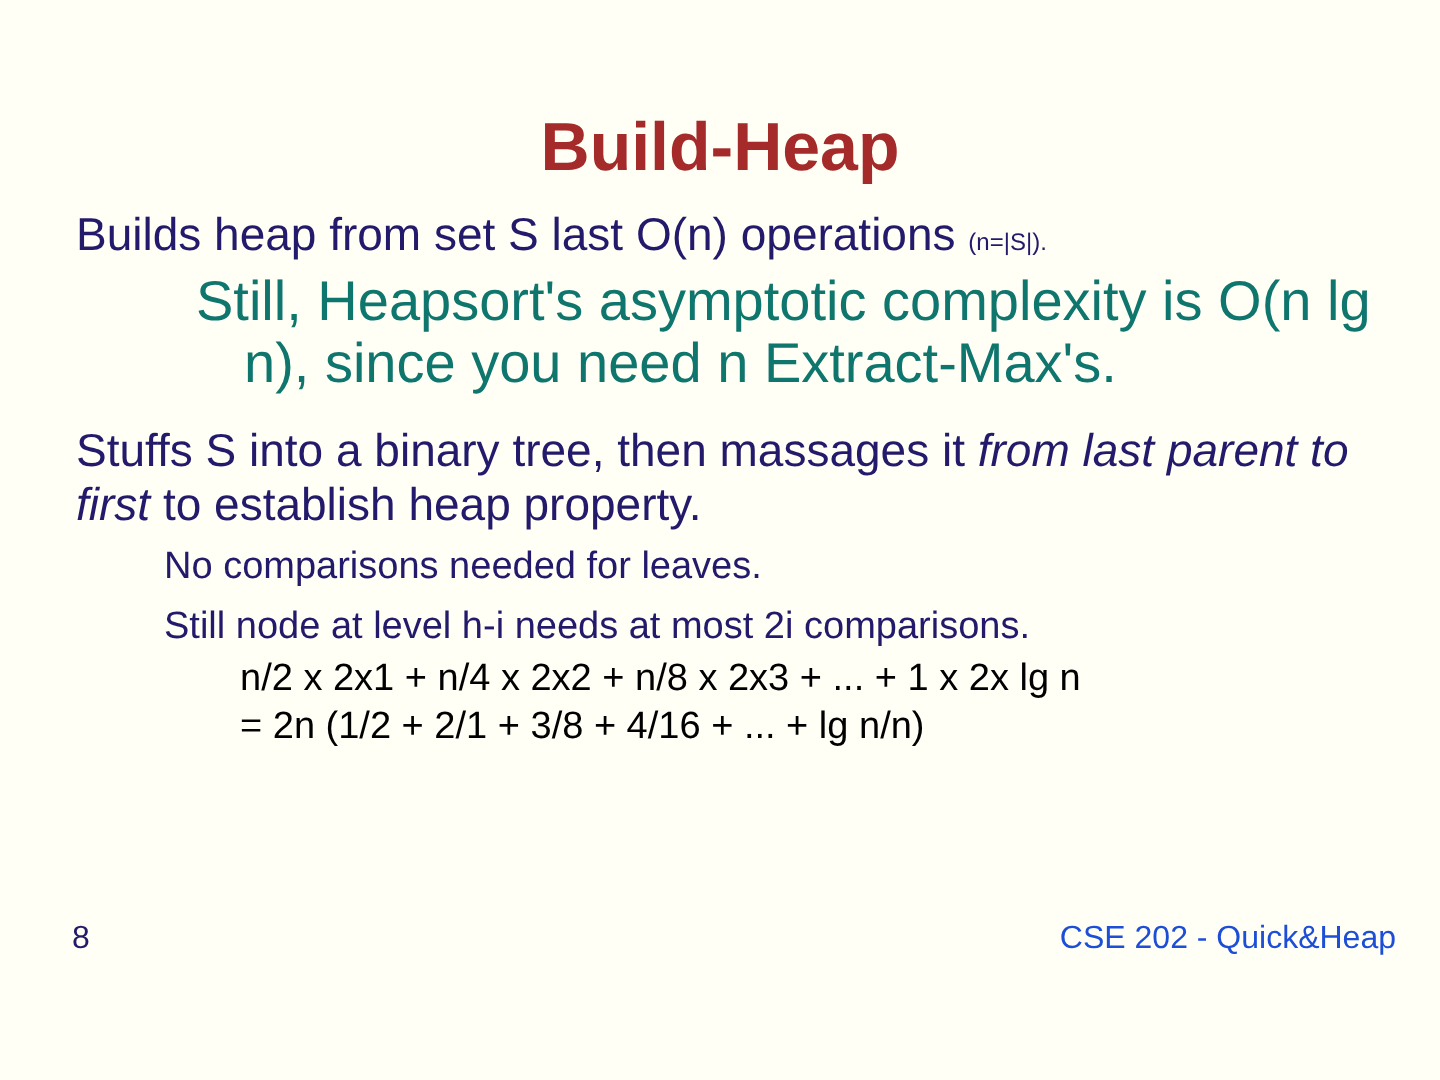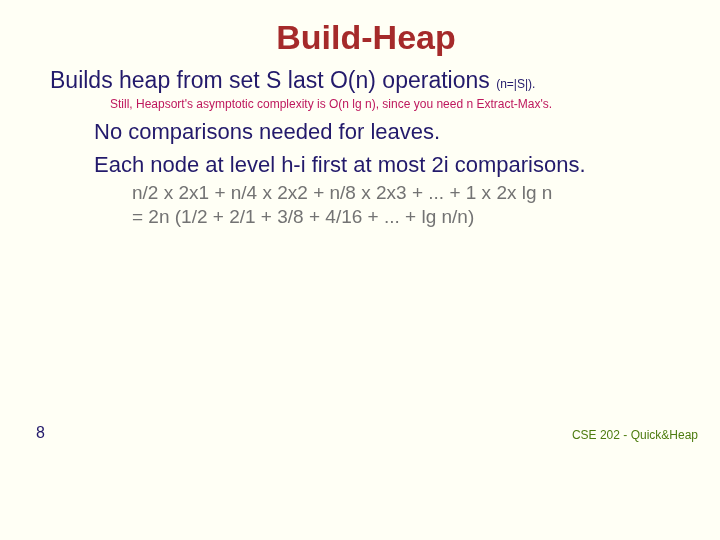--- a/index.html
+++ b/index.html
@@ -11,89 +11,93 @@
     font-family: "Comic Sans MS", "Comic Sans", cursive, sans-serif;
     color: #000;
     overflow: hidden;
     position: relative;
   }
   .slide {
     width: 720px;
     height: 468px;
     position: relative;
     box-sizing: border-box;
-    padding: 18px 30px 0 42px;
+    padding: 18px 30px 0 30px;
+    margin-top: 37px;
   }
   .title {
     text-align: center;
     font-size: 34px;
     font-weight: bold;
     color: #a52a2a;
     margin-bottom: 10px;
   }
   .level1 {
     font-size: 23px;
     color: #231a6b;
     line-height: 1.18;
     margin: 4px 0 4px 8px;
   }
   .level1 .small {
     font-size: 12px;
   }
   .level2 {
-    font-size: 12px;
-    color: #be185d;
+    font-size: 28px;
+    color: #0f766e;
     line-height: 1.12;
     margin: 4px 0 4px 68px;
     text-indent: -24px;
     padding-left: 24px;
   }
   .level2b {
-    font-size: 22px;
+    font-size: 19px;
     color: #231a6b;
     line-height: 1.25;
     margin: 6px 0 2px 52px;
   }
   .sub {
     margin-left: 90px;
     font-size: 19px;
-    color: #737373;
+    color: #000000;
     line-height: 1.3;
   }
   .italic {
     font-style: italic;
   }
   .footer-left {
     position: absolute;
     left: 36px;
     bottom: 26px;
     font-size: 16px;
     color: #231a6b;
   }
   .footer-right {
     position: absolute;
     right: 22px;
     bottom: 26px;
-    font-size: 12px;
-    color: #4d7c0f;
+    font-size: 16px;
+    color: #1d4ed8;
   }
 </style>
 </head>
 <body>
 
 <div class="slide">
 
   <div class="title">Build-Heap</div>
 
   <div class="level1">
     <span>Builds heap from set S last O(n) operations </span><span class="small">(n=|S|).</span>
   </div>
   <div class="level2">Still, Heapsort's asymptotic complexity is O(n lg n), since you need n Extract-Max's.</div>
 
+  <div class="level1" style="margin-top:14px;">
+    <span>Stuffs S into a binary tree, then massages it </span><span class="italic">from last parent to first</span><span> to establish heap property.</span>
+  </div>
 
   <div class="level2b">No comparisons needed for leaves.</div>
-  <div class="level2b">Each node at level h-i first at most 2i comparisons.</div>
+  <div class="level2b">Still node at level h-i needs at most 2i comparisons.</div>
   <div class="sub">n/2 x 2x1 + n/4 x 2x2 + n/8 x 2x3 + ... + 1 x 2x lg n</div>
   <div class="sub">=  2n (1/2 + 2/1 + 3/8 + 4/16 + ... + lg n/n)</div>
 
   <div class="footer-left">8</div>
   <div class="footer-right">CSE 202 - Quick&amp;Heap</div>
 </div>
 
 </body></html>

